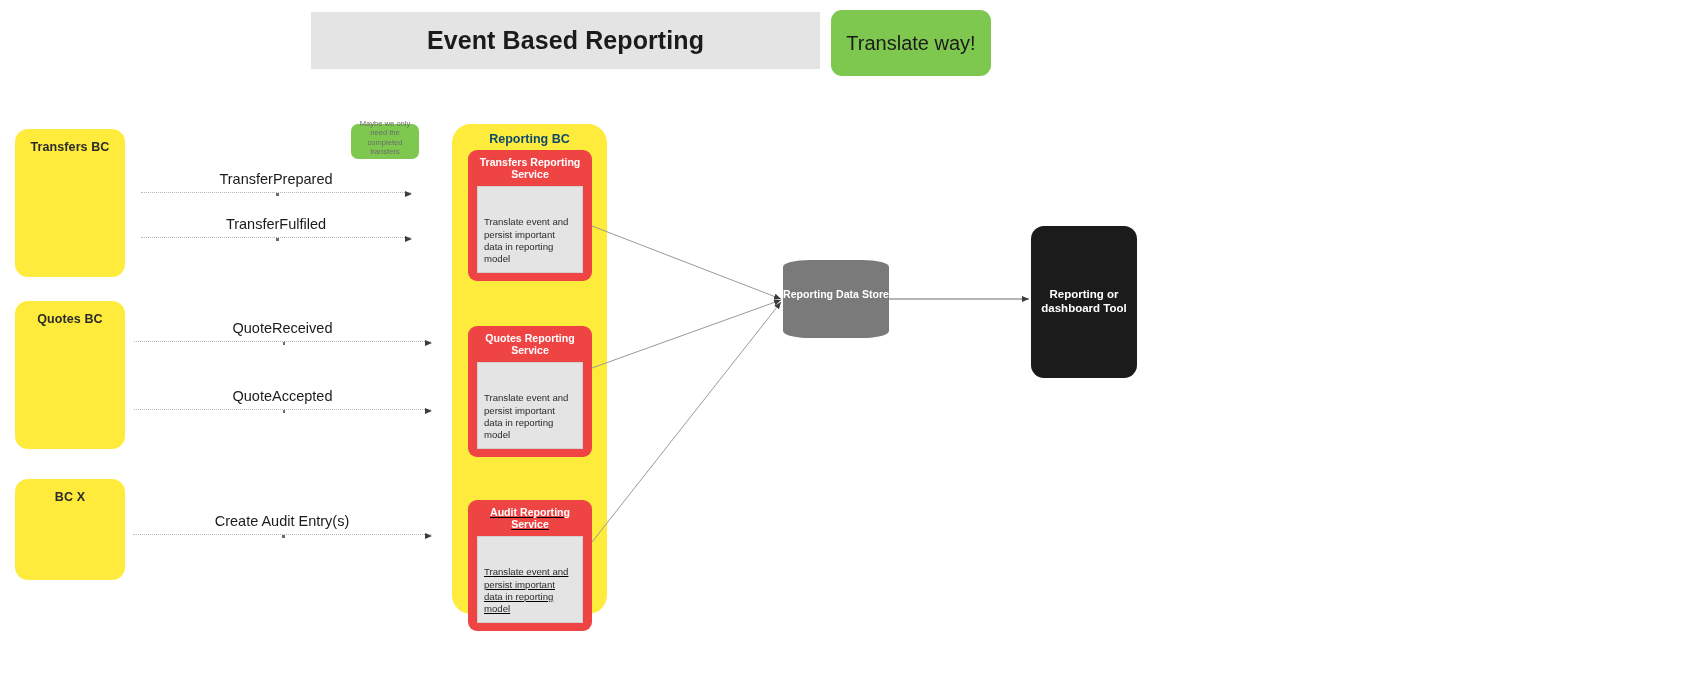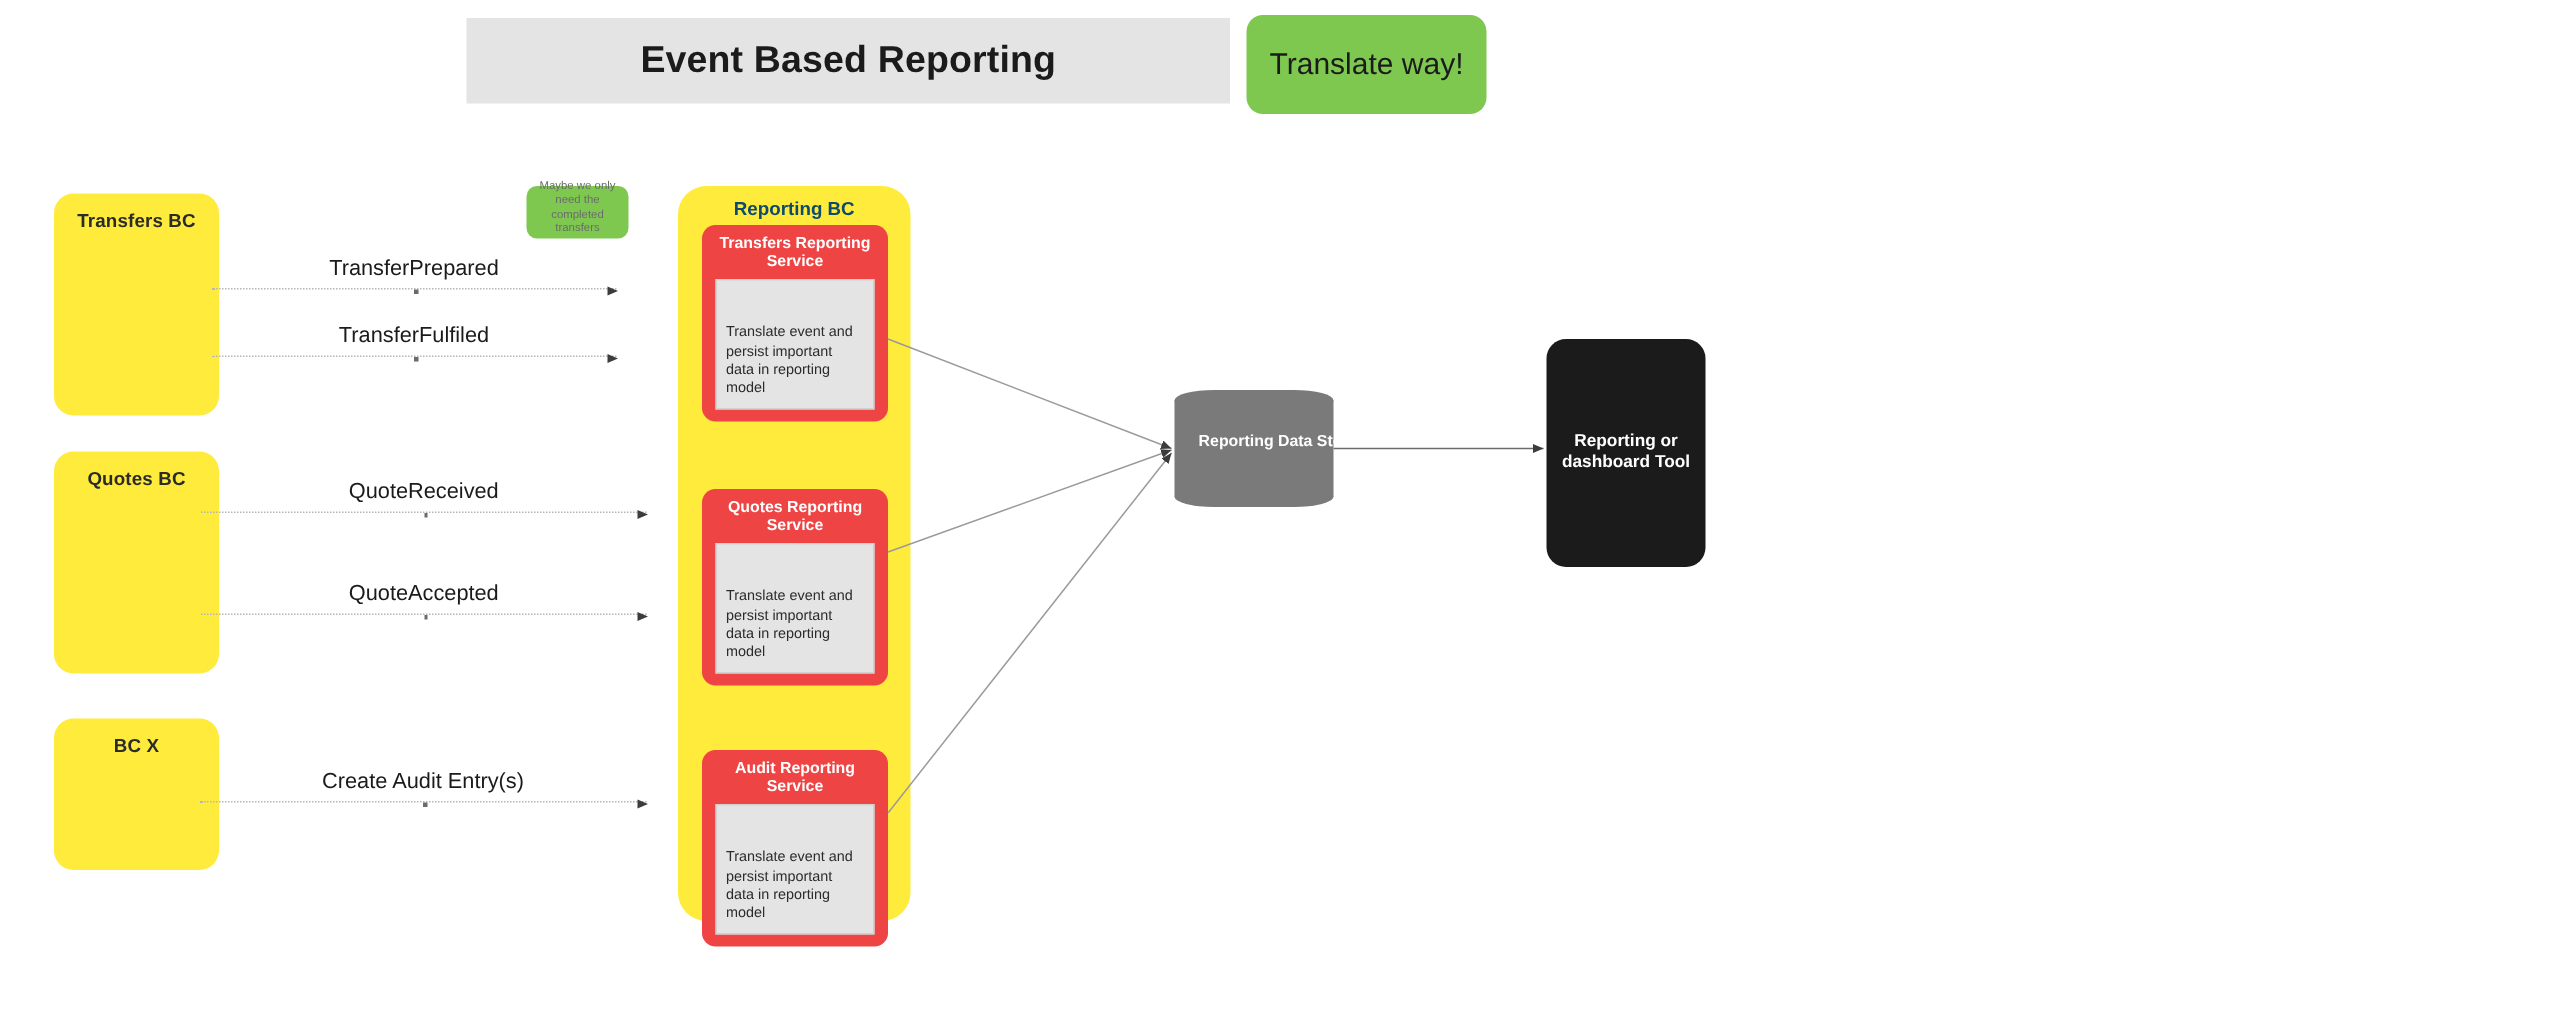--- a/index.html
+++ b/index.html
@@ -54,21 +54,20 @@
     font-size: 20px;
     color: #1b1b1b;
   }
 
   
   .bc-box {
     position: absolute;
     width: 110px;
     background: #ffeb3c;
     border-radius: 13px;
-    margin-left: 21px;
   }
   .bc-box .bc-label {
     display: block;
     text-align: center;
     font-size: 12.5px;
     font-weight: bold;
     color: #2b2b2b;
     padding-top: 11px;
     letter-spacing: 0.1px;
   }
@@ -218,21 +217,21 @@
     position: absolute;
     left: 0;
     bottom: 0;
     width: 106px;
     height: 14px;
     background: #7a7a7a;
     border-radius: 50% / 100%;
   }
   .datastore .cyl-text {
     position: absolute;
-    left: 16px;
+    left: 0;
     top: 0;
     width: 106px;
     height: 68px;
     display: flex;
     align-items: center;
     justify-content: flex-end;
     z-index: 2;
   }
   .datastore .cyl-text span {
     font-size: 10.6px;
@@ -347,21 +346,21 @@
       </div>
     </div>
 
     <div class="service-card" style="top:202px;">
       <span class="svc-title">Quotes Reporting Service</span>
       <div class="svc-body">
         <span>Translate event and persist important data in reporting model</span>
       </div>
     </div>
 
-    <div class="service-card" style="top:376px;">
+    <div class="service-card" style="top:376px;text-decoration:underline;">
       <span class="svc-title">Audit Reporting Service</span>
       <div class="svc-body">
         <span>Translate event and persist important data in reporting model</span>
       </div>
     </div>
   </div>
 
   <svg id="connectors" viewBox="0 0 1700 674" xmlns="http://www.w3.org/2000/svg">
     <defs>
       <marker id="arrow" markerWidth="8" markerHeight="8" refX="7" refY="3" orient="auto" markerUnits="userSpaceOnUse">

